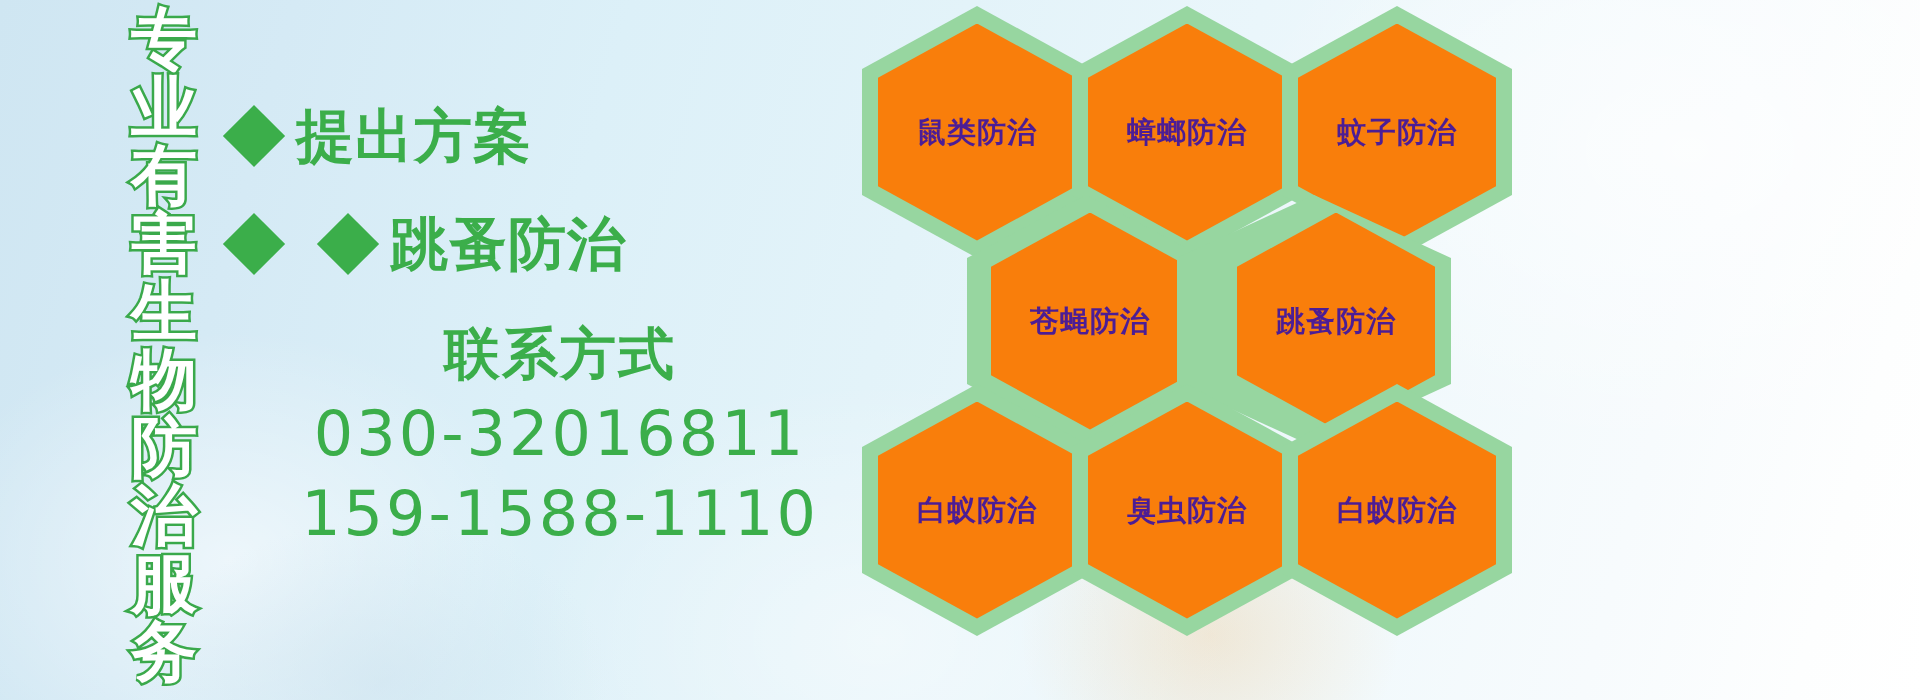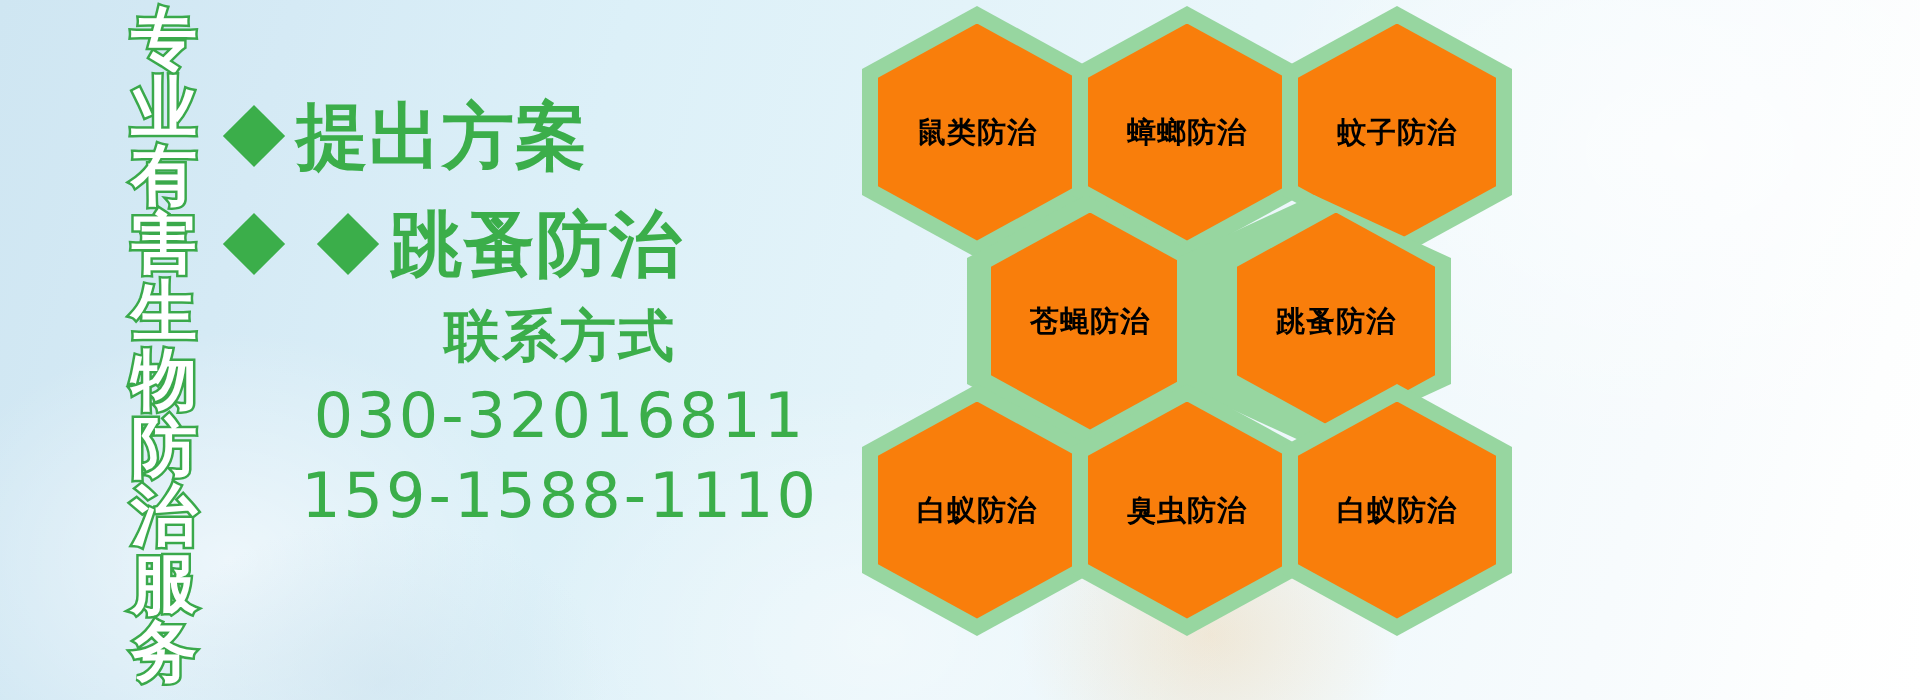--- a/index.html
+++ b/index.html
@@ -104,33 +104,33 @@
   .diamond {
     width: 44px;
     height: 44px;
     background: #3bae4a;
     transform: rotate(45deg);
     flex: 0 0 auto;
     margin-right: 20px;
   }
   .feature-text {
     font-family: "DejaVu Sans", "Liberation Sans", sans-serif;
-    font-size: 72px;
+    font-size: 58px;
     font-weight: 700;
     color: #3bae4a;
     letter-spacing: 1px;
     white-space: nowrap;
     line-height: 1;
   }
 
   
   #contact-block {
     position: absolute;
     left: 300px;
-    top: 304px;
+    top: 322px;
     width: 520px;
     text-align: center;
   }
   #contact-title {
     font-family: "DejaVu Sans", "Liberation Sans", sans-serif;
     font-size: 56px;
     font-weight: 700;
     color: #3bae4a;
     letter-spacing: 2px;
     line-height: 1.15;
@@ -172,21 +172,21 @@
     clip-path: polygon(50% 0%, 100% 25%, 100% 75%, 50% 100%, 0% 75%, 0% 25%);
     background: #f97e0b;
     display: flex;
     align-items: center;
     justify-content: center;
   }
   .hex-label {
     font-family: "DejaVu Sans", "Liberation Sans", sans-serif;
     font-size: 29px;
     font-weight: 700;
-    color: #000000;
+    color: #4c1d95;
     letter-spacing: 1px;
     white-space: nowrap;
     line-height: 1;
   }
 
   
   .hex.r1c1 { left: 22px;  top: 6px; }
   .hex.r1c2 { left: 232px; top: 6px; }
   .hex.r1c3 { left: 442px; top: 6px; }
   .hex.r2c1 { left: 127px; top: 195px; padding-left: 8px; }

